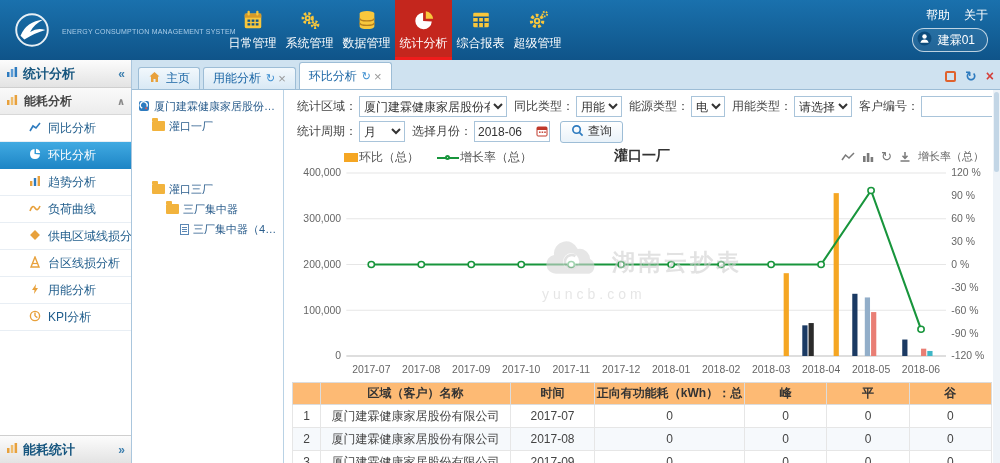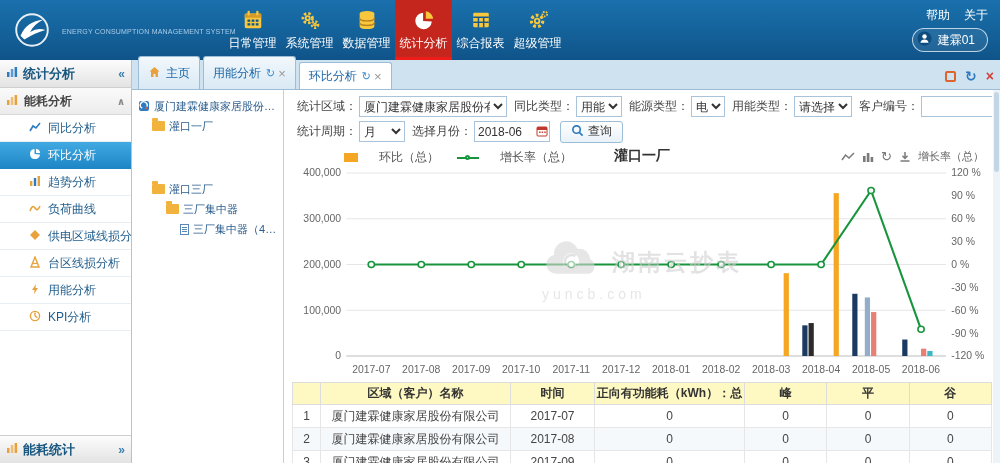--- a/index.html
+++ b/index.html
@@ -27,21 +27,21 @@
   .sb-collapse{margin-left:auto;color:#3d7fae;font-size:12px;cursor:pointer;}
   .sb-section{height:27px;display:flex;align-items:center;gap:6px;padding:0 6px;background:linear-gradient(#fafafa,#ececec);border-bottom:1px solid #d8d8d8;color:#444;font-weight:bold;font-size:12px;cursor:pointer;}
   .sb-chev{margin-left:auto;color:#888;font-size:10px;}
   .sb-menu{overflow:hidden;}
   .sb-item{height:27px;display:flex;align-items:center;gap:7px;padding:0 6px 0 29px;font-size:12px;color:#1f5c8b;border-bottom:1px solid #e8eef4;cursor:pointer;background:#fff;white-space:nowrap;}
   .sb-item.active{background:linear-gradient(#41aae2,#1e86c6);color:#fff;border-color:#1e86c6;}
   .content{flex:1;display:flex;flex-direction:column;min-width:0;background:#fff;}
   
   .tabbar{height:30px;flex:none;background:#cfe2f0;border-bottom:1px solid #9dbdd6;display:flex;align-items:flex-end;padding:0 6px;}
   .tabs{display:flex;gap:3px;align-items:flex-end;}
-  .tab{height:33px;display:flex;align-items:center;gap:5px;padding:0 9px;background:linear-gradient(#f2f8fc,#d9e9f5);border:1px solid #9dbdd6;border-bottom:none;border-radius:3px 3px 0 0;font-size:12px;color:#1b66a5;cursor:pointer;white-space:nowrap;}
+  .tab{height:22px;display:flex;align-items:center;gap:5px;padding:0 9px;background:linear-gradient(#f2f8fc,#d9e9f5);border:1px solid #9dbdd6;border-bottom:none;border-radius:3px 3px 0 0;font-size:12px;color:#1b66a5;cursor:pointer;white-space:nowrap;}
   .tab.active{background:#fff;height:27px;}
   .t-refresh{color:#3d8fd1;font-size:11px;}
   .t-close{color:#999;font-size:13px;margin-left:-2px;}
   .tabbar-right{margin-left:auto;display:flex;align-items:center;gap:9px;padding-bottom:6px;}
   .tb-box{width:11px;height:11px;border:2px solid #e0622d;border-radius:2px;display:inline-block;cursor:pointer;}
   .tb-refresh{color:#2e7bbf;font-size:14px;font-weight:bold;cursor:pointer;line-height:1;}
   .tb-close{color:#d43f3a;font-size:14px;font-weight:bold;cursor:pointer;line-height:1;}
   
   .workarea{flex:1;display:flex;min-height:0;}
   .treepanel{width:152px;flex:none;border-right:1px solid #b9d2e5;padding:6px 2px;overflow:hidden;background:#fff;}
@@ -58,35 +58,35 @@
   .flabel{margin-left:5px;white-space:nowrap;}
   .fctrl{height:21px;border:1px solid #a9c4da;background:#fff;font-size:12px;color:#333;}
   .datewrap{position:relative;display:inline-flex;}
   .datewrap input{padding:0 16px 0 3px;width:100%;}
   .datewrap .cal{position:absolute;right:2px;top:4px;cursor:pointer;display:inline-flex;}
   .query-btn{display:inline-flex;align-items:center;gap:4px;height:22px;margin-left:8px;padding:0 10px;border:1px solid #9dbdd6;border-radius:3px;background:linear-gradient(#fff,#e9f2f9);font-size:12px;color:#333;cursor:pointer;}
   
   .chartzone{position:relative;height:237px;flex:none;}
   .chart-header{position:relative;height:22px;}
   .legend{position:absolute;left:52px;top:4px;display:flex;gap:18px;align-items:center;font-size:12px;color:#555;}
-  .legend-item{display:inline-flex;align-items:center;gap:21px;cursor:pointer;justify-content:space-between;}
+  .legend-item{display:inline-flex;align-items:center;gap:1px;cursor:pointer;justify-content:space-between;}
   .sw-bar{width:14px;height:9px;background:#f5a623;display:inline-block;}
   .sw-line{width:22px;height:0;border-top:2px solid #18953c;position:relative;display:inline-block;}
   .sw-line i{position:absolute;left:8px;top:-4px;width:5px;height:5px;border:2px solid #18953c;border-radius:50%;background:#fff;display:block;}
   .chart-title{position:absolute;left:0;right:0;top:2px;text-align:center;font-size:14px;font-weight:bold;color:#333;pointer-events:none;}
   .chart-toolbar{position:absolute;right:8px;top:4px;display:flex;align-items:center;gap:7px;font-size:11px;color:#666;}
   .ct-icon{cursor:pointer;display:inline-flex;color:#7a7a7a;font-size:13px;line-height:1;}
   #chart-svg{height:215px;}
   .watermark{position:absolute;left:50%;top:53%;transform:translate(-50%,-50%);text-align:left;pointer-events:none;opacity:.6;}
   .wm-row{display:flex;align-items:center;gap:8px;font-size:23px;font-weight:bold;color:#cfcfcf;letter-spacing:3px;}
   .wm-domain{font-size:14px;color:#d5d5d5;letter-spacing:4px;margin-top:1px;}
   
   .tablezone{flex:1;overflow:hidden;}
   table{width:100%;border-collapse:collapse;font-size:12px;table-layout:fixed;}
-  th{background:#fef9c3;border:1px solid #dcdcdc;height:22px;font-weight:bold;color:#333;white-space:nowrap;overflow:hidden;}
+  th{background:#fdba74;border:1px solid #dcdcdc;height:22px;font-weight:bold;color:#333;white-space:nowrap;overflow:hidden;}
   td{border:1px solid #e6e6e6;height:23px;text-align:center;color:#444;white-space:nowrap;overflow:hidden;background:#fff;}
   tbody tr:nth-child(even) td{background:#f6f9fc;}
   .vscroll{position:absolute;right:0;top:0;bottom:0;width:7px;background:#eef3f8;}
   .vscroll .thumb{margin:2px 1px;height:80px;background:#c3d6e6;border-radius:3px;}
 </style>
 </head>
 <body>
 
 <div class="header">
   <div class="logo">

